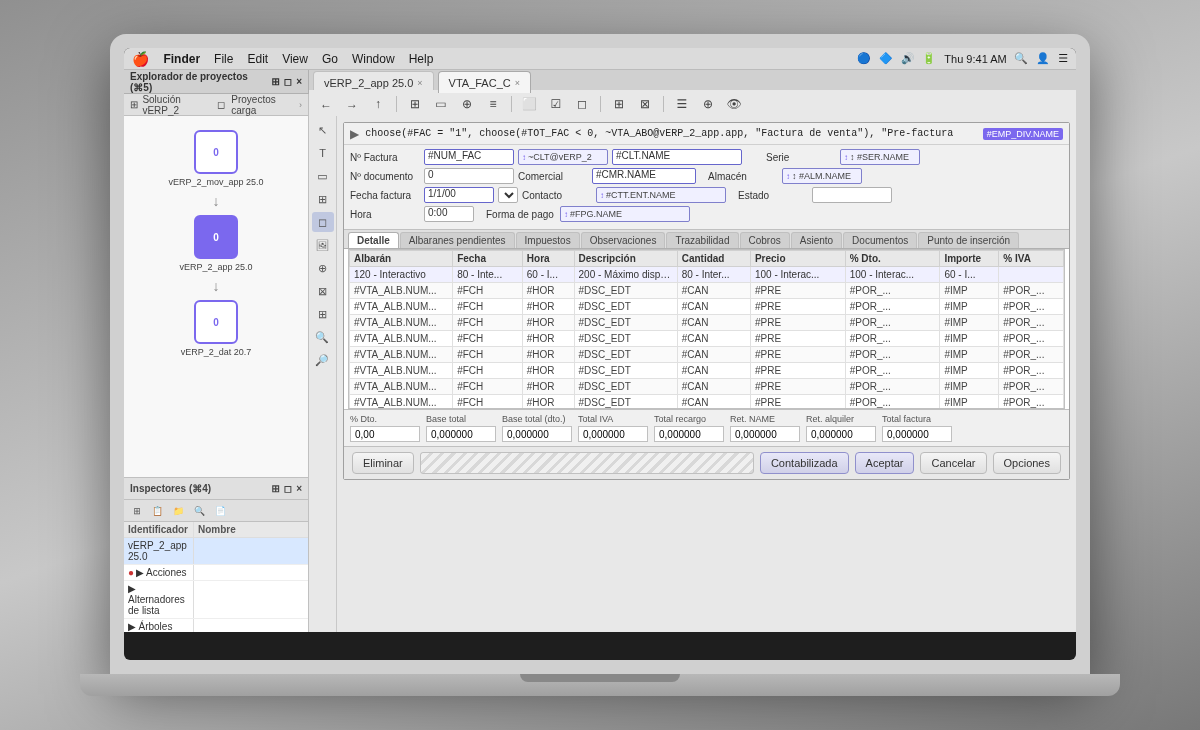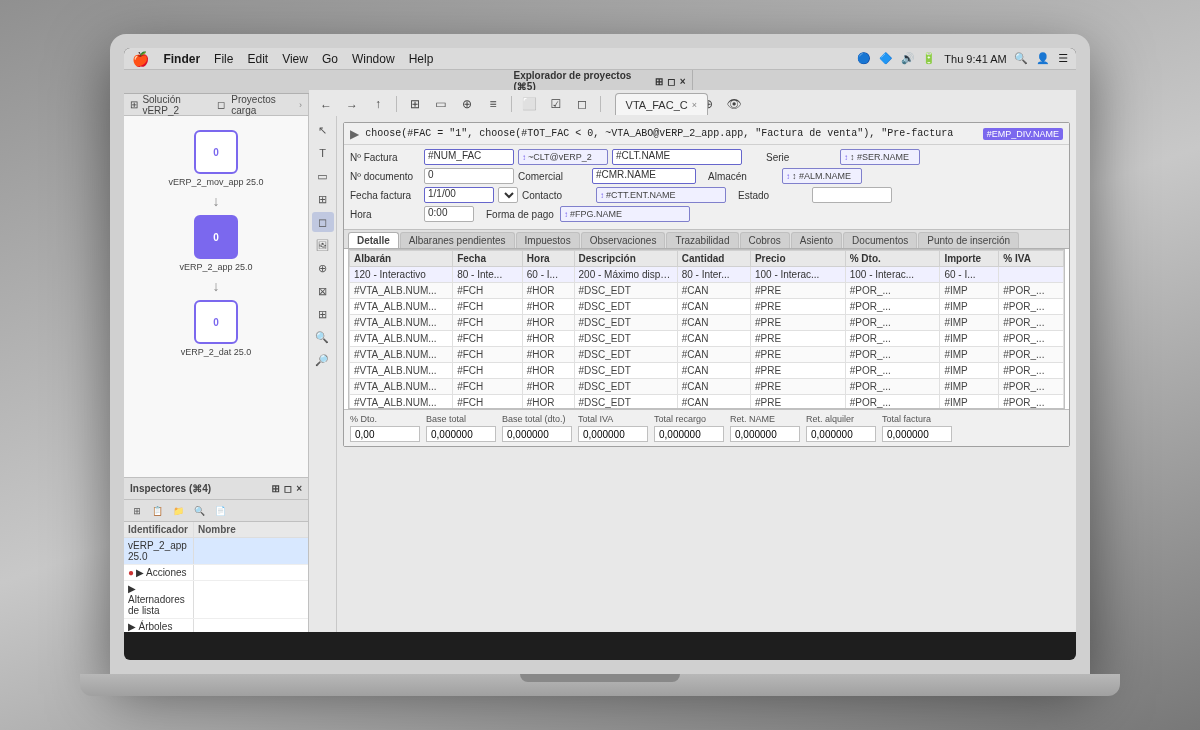--- a/index.html
+++ b/index.html
@@ -541,21 +541,21 @@
           <span>Thu 9:41 AM</span>
           <span>🔍</span>
           <span>👤</span>
           <span>☰</span>
         </div>
       </div>
 
 
       <div class="app-container">
 
-        <div style="display:flex; height:24px; background:#d0d0d0; border-bottom:1px solid #b0b0b0; align-items:center;flex-direction:column;">
+        <div style="display:flex; height:24px; background:#d0d0d0; border-bottom:1px solid #b0b0b0; ">
           <div style="width:185px; font-size:10px; font-weight:600; color:#333; padding:0 6px; border-right:1px solid #b0b0b0; display:flex; align-items:center; gap:4px;">
             <span>Explorador de proyectos (⌘5)</span>
             <span style="margin-left:auto; display:flex; gap:4px;">
               <span style="font-size:10px; cursor:pointer;">⊞</span>
               <span style="font-size:10px; cursor:pointer;">◻</span>
               <span style="font-size:10px; cursor:pointer;">×</span>
             </span>
           </div>
 
           <div style="display:flex; align-items:flex-end; height:100%; padding:2px 4px 0 4px; gap:2px;">
@@ -621,21 +621,21 @@
                   <span>0</span>
                 </div>
                 <div class="node-label">vERP_2_app 25.0</div>
               </div>
               <div class="node-arrow">↓</div>
 
               <div class="diagram-node">
                 <div class="node-box">
                   <span>0</span>
                 </div>
-                <div class="node-label">vERP_2_dat 25.0</div>
+                <div class="node-label">vERP_2_dat 20.7</div>
               </div>
             </div>
 
             <div class="inspectors-panel">
               <div class="panel-header">
                 <span>Inspectores (⌘4)</span>
                 <div class="panel-icons">
                   <span>⊞</span>
                   <span>◻</span>
                   <span>×</span>
@@ -917,20 +917,28 @@
                     <div class="total-field">
                       <span class="total-label">Ret. alquiler</span>
                       <div class="total-value">0,000000</div>
                     </div>
                     <div class="total-field">
                       <span class="total-label">Total factura</span>
                       <div class="total-value">0,000000</div>
                     </div>
                   </div>
 
+                  <div class="action-buttons">
+                    <button class="action-btn">Eliminar</button>
+                    <div class="hatch-area"></div>
+                    <button class="action-btn primary">Contabilizada</button>
+                    <button class="action-btn primary">Aceptar</button>
+                    <button class="action-btn">Cancelar</button>
+                    <button class="action-btn">Opciones</button>
+                  </div>
 
                 </div>
               </div>
             </div>
           </div>
         </div>
       </div>
 
     </div>
   </div>

